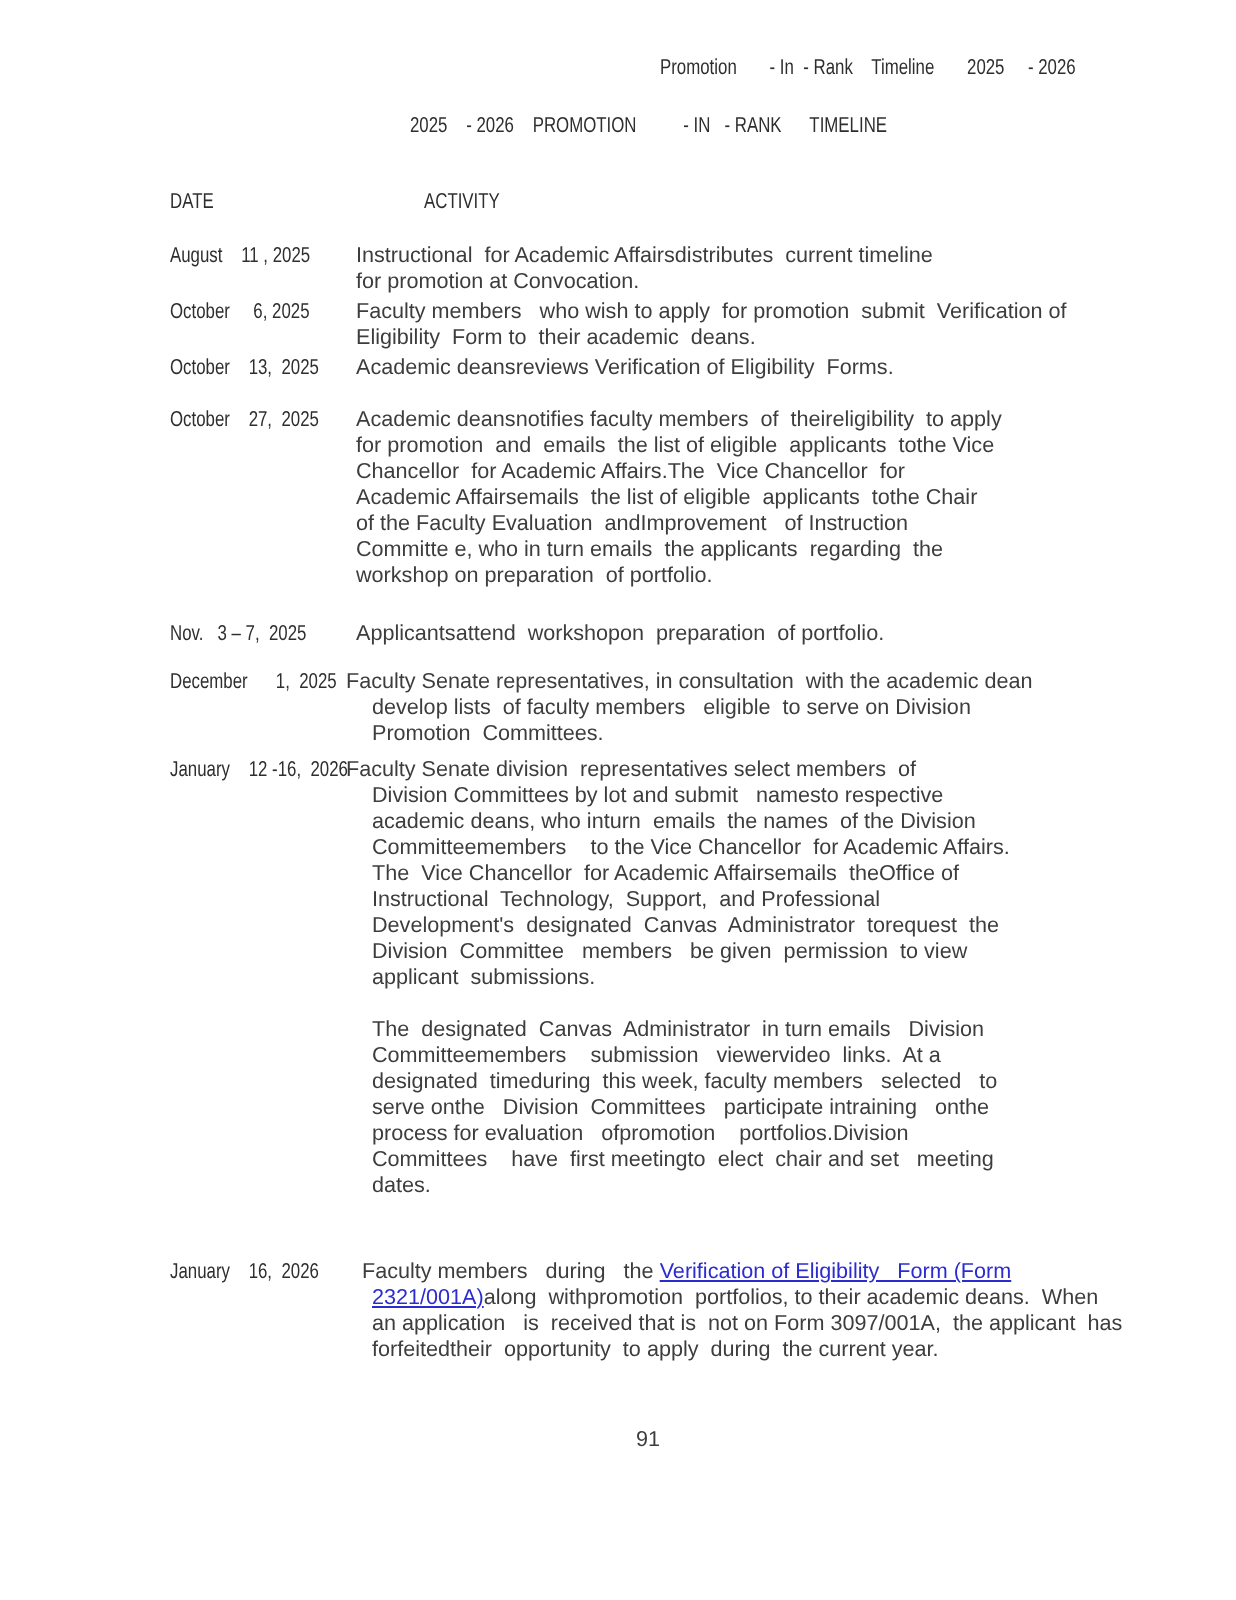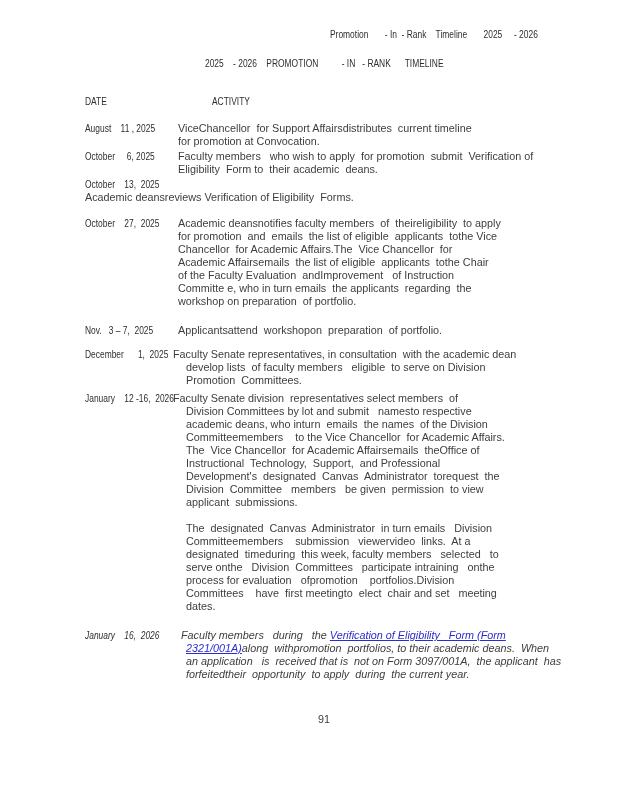--- a/index.html
+++ b/index.html
@@ -20,46 +20,46 @@
   .rows{margin-left:85px;margin-right:18px;}
   .row{display:flex;}
   .date{width:93px;flex:none;}
   .row.tight .date{width:88px;}
   .row.last .date{width:96px;}
   .act{flex:1;white-space:pre-wrap;color:#3d3d3d;}
   .act.hang{padding-left:13px;text-indent:-13px;}
   .row.last .act{padding-left:5px;text-indent:-5px;}
   .r1{margin-top:14px;}
   .r2{margin-top:2px;}
-  .r3{margin-top:2px;flex-direction:column;}
+  .r3{margin-top:2px;}
   .r4{margin-top:13px;}
   .r5{margin-top:16px;}
   .r6{margin-top:11px;}
   .r7{margin-top:5px;}
-  .r8{margin-top:16px;font-style:italic;}
+  .r8{margin-top:30px;}
   .link{color:#2b2bcf;text-decoration:underline;cursor:pointer;}
   .page-number{margin:32px 0 0 85px;width:478px;text-align:center;color:#3d3d3d;}
 </style>
 </head>
 <body>
 
 <div class="running-header"><span class="cond">Promotion       - In  - Rank    Timeline       2025     - 2026</span></div>
 
 <div class="doc-title"><span class="cond">2025    - 2026    PROMOTION          - IN   - RANK      TIMELINE</span></div>
 
 <div class="col-headers">
   <div class="dcol"><span class="cond">DATE</span></div>
   <div><span class="cond">ACTIVITY</span></div>
 </div>
 
 <div class="rows">
 
   <div class="row r1">
     <div class="date"><span class="cond">August    11 , 2025</span></div>
-    <div class="act">ViceChancellor  for Support Affairsdistributes  current timeline
+    <div class="act">Instructional  for Academic Affairsdistributes  current timeline
 for promotion at Convocation.</div>
   </div>
 
   <div class="row r2">
     <div class="date"><span class="cond">October     6, 2025</span></div>
     <div class="act">Faculty members   who wish to apply  for promotion  submit  Verification of
 Eligibility  Form to  their academic  deans.</div>
   </div>
 
   <div class="row r3">

